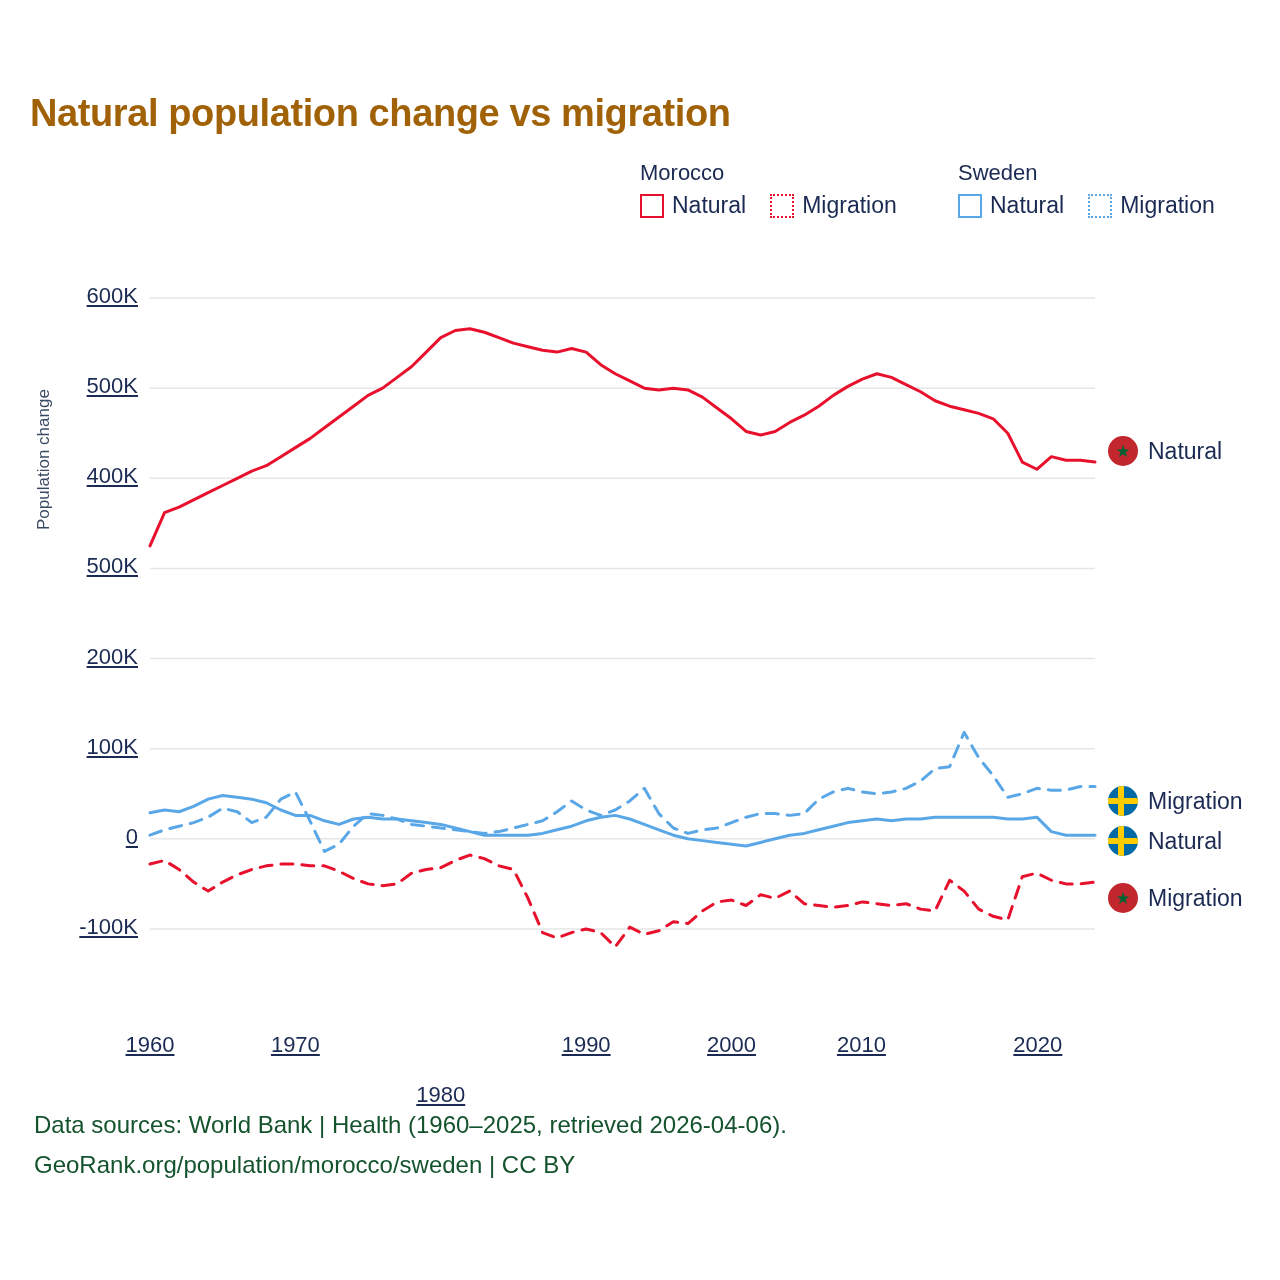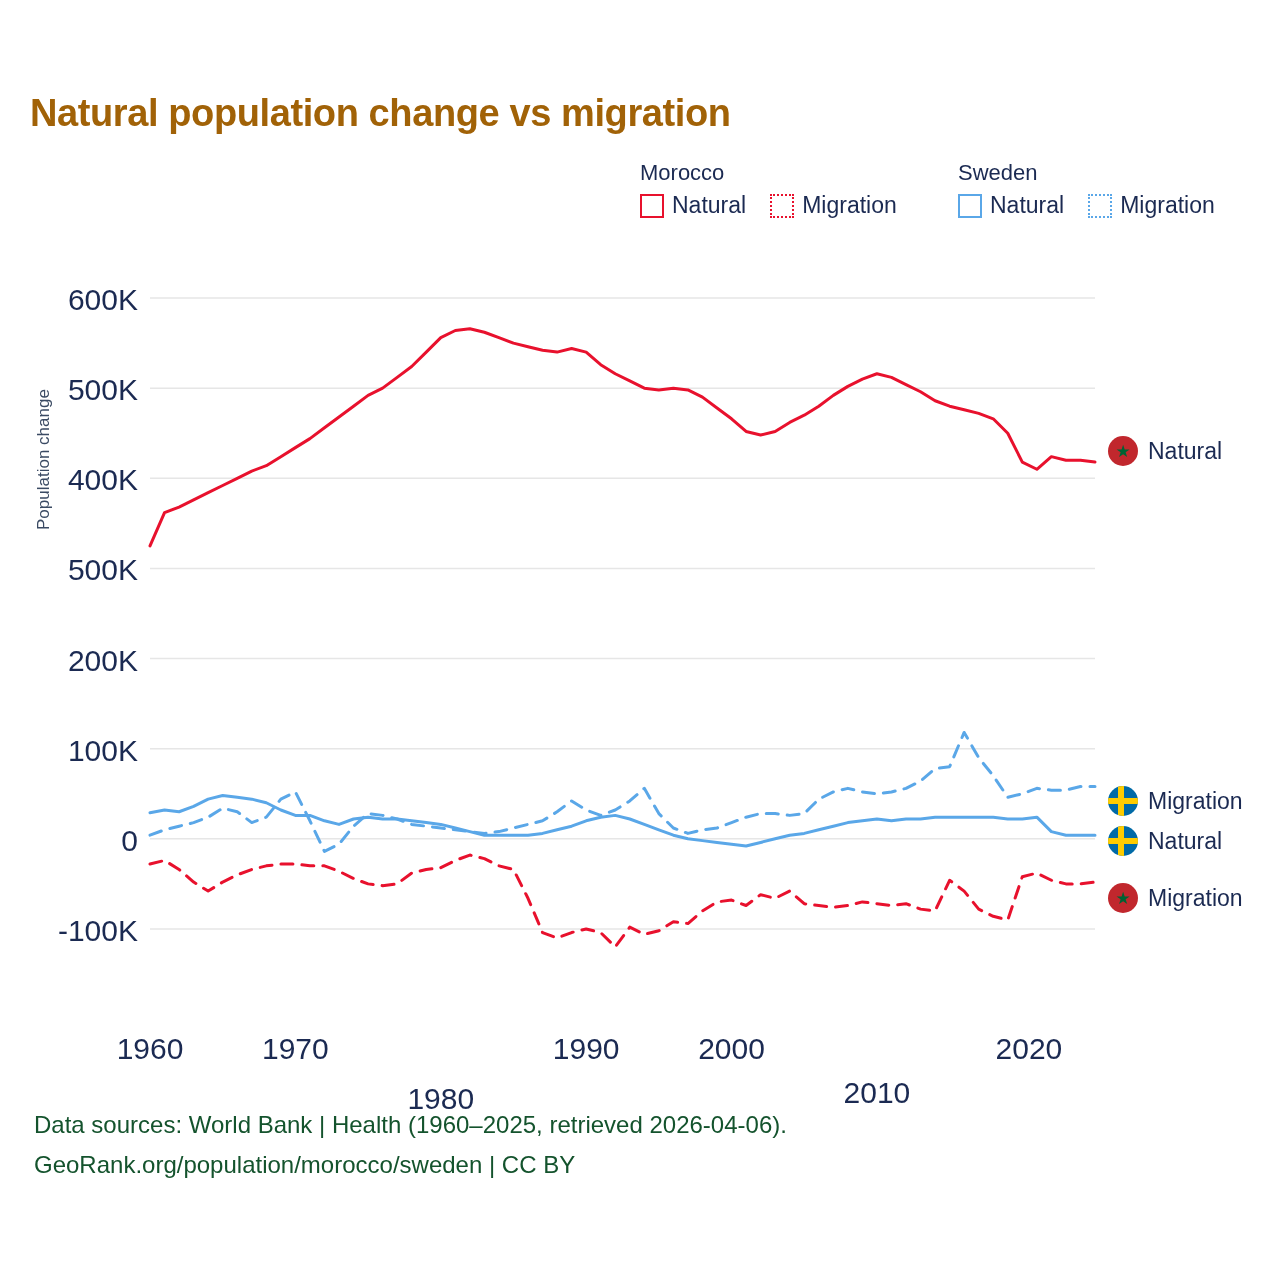--- a/index.html
+++ b/index.html
@@ -85,23 +85,24 @@
     left: 34px;
     top: 530px;
     transform: rotate(-90deg);
     transform-origin: left top;
     font-size: 17px;
     color: #3a4a63;
     white-space: nowrap;
   }
   .tick-label {
     position: absolute;
-    font-size: 30px;
+    font-size: 22px;
     color: #1b2a52;
     white-space: nowrap;
+    text-decoration: underline;
   }
   .y-tick { text-align: right; }
   
   .end-label {
     position: absolute;
     display: flex;
     align-items: center;
     gap: 10px;
     font-size: 23px;
     color: #1b2a52;
@@ -218,21 +219,21 @@
       <div class="tick-label y-tick" style="left: 30px; width: 108px; top: 553.421px;">500K</div>
       <div class="tick-label y-tick" style="left: 30px; width: 108px; top: 643.553px;">200K</div>
       <div class="tick-label y-tick" style="left: 30px; width: 108px; top: 733.684px;">100K</div>
       <div class="tick-label y-tick" style="left: 30px; width: 108px; top: 823.816px;">0</div>
       <div class="tick-label y-tick" style="left: 30px; width: 108px; top: 913.947px;">-100K</div>
       <div class="tick-label" style="left: 110px; width: 80px; text-align: center; top: 1032px;">1960</div>
       <div class="tick-label" style="left: 255.385px; width: 80px; text-align: center; top: 1032px;">1970</div>
       <div class="tick-label" style="left: 400.769px; width: 80px; text-align: center; top: 1082px;">1980</div>
       <div class="tick-label" style="left: 546.154px; width: 80px; text-align: center; top: 1032px;">1990</div>
       <div class="tick-label" style="left: 691.538px; width: 80px; text-align: center; top: 1032px;">2000</div>
-      <div class="tick-label" style="left: 836.923px; width: 80px; text-align: center; top: 1076px;">2010</div>
+      <div class="tick-label" style="left: 836.923px; width: 80px; top: 1032px;">2010</div>
       <div class="tick-label" style="left: 982.308px; width: 80px; text-align: right; top: 1032px;">2020</div>
     </div>
 
   <div class="end-label" id="end-ma-natural" style="left:1108px; top:436px;">
     <span class="badge badge-ma"></span>
     <span>Natural</span>
   </div>
   <div class="end-label" id="end-se-migration" style="left:1108px; top:786px;">
     <span class="badge badge-se"></span>
     <span>Migration</span>

